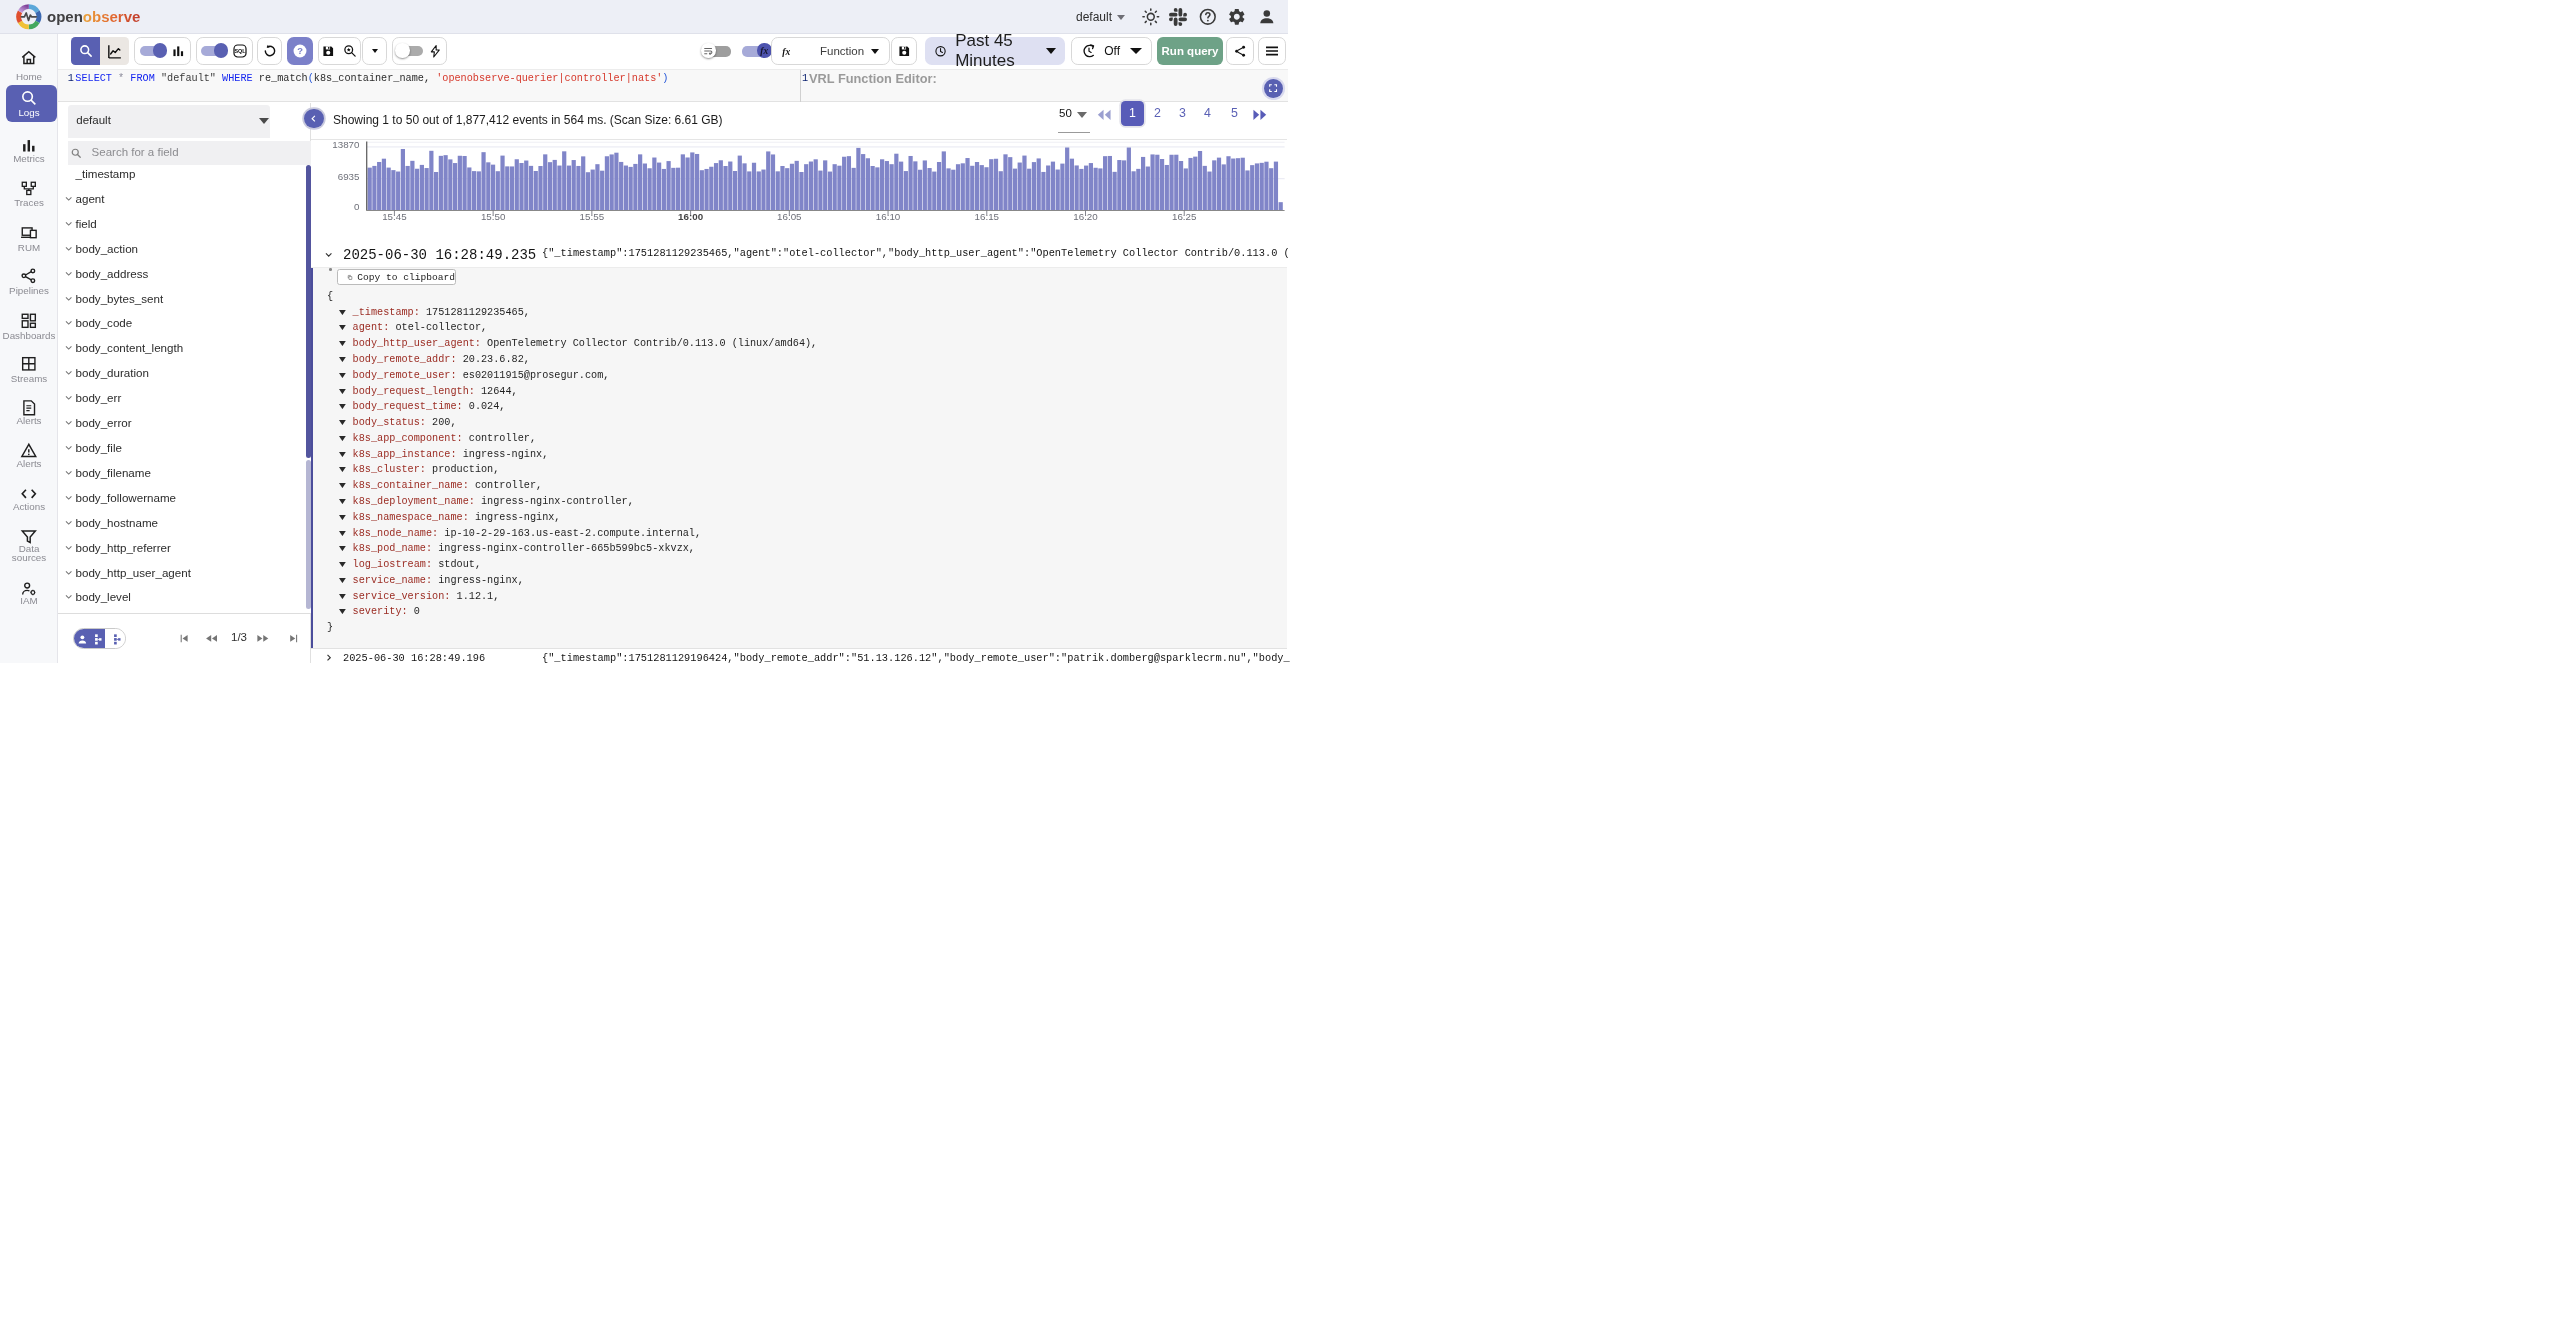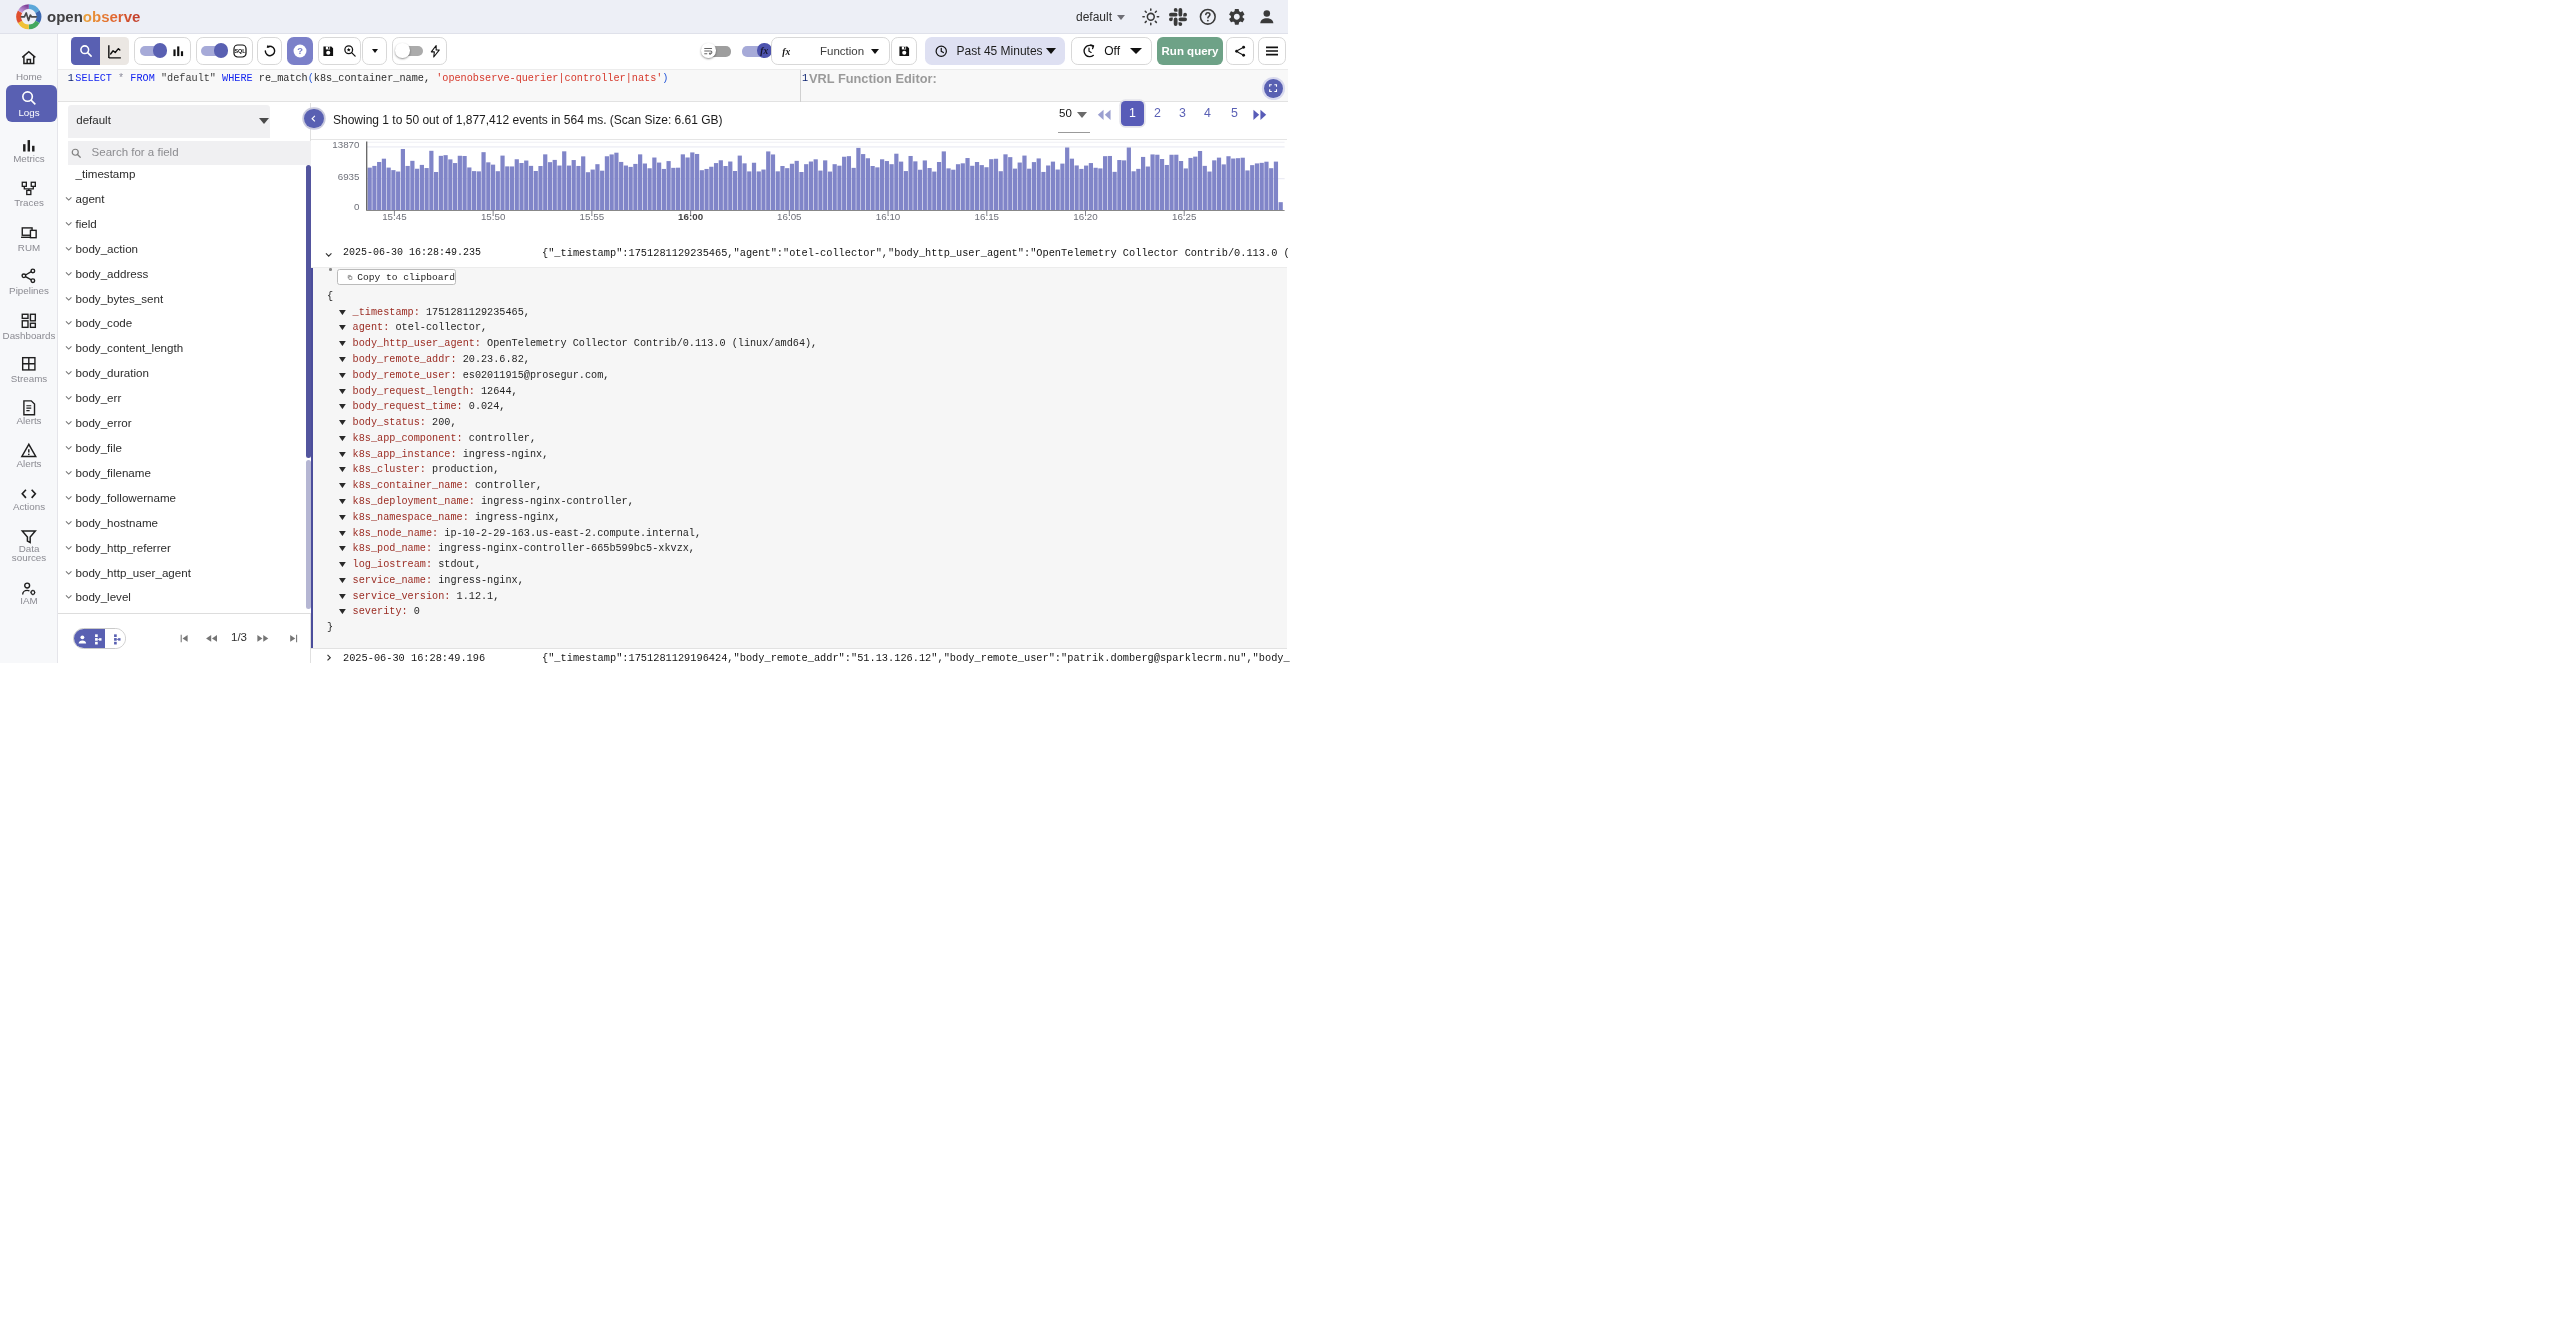--- a/index.html
+++ b/index.html
@@ -247,21 +247,21 @@
         <rect x="8" y="4" width="7" height="5" fill="#fff"></rect>
         <rect x="11.7" y="5" width="2.2" height="3" fill="#111"></rect>
         <circle cx="12" cy="14.5" r="3.4" fill="#fff"></circle>
       </svg>
     </div>
 <div class="abs" style="left:867px;top:3px;width:140px;height:28px;background:#dee0f2;border-radius:6.8px;display:flex;align-items:center;padding-left:9.4px;gap:7.7px">
       <svg width="14.5" height="14.5" viewBox="0 0 24 24" fill="none" stroke="#111" stroke-width="2">
         <circle cx="12" cy="12" r="8.5"></circle>
         <path d="M12 7v5.2l3.5 2" stroke-linecap="round"></path>
       </svg>
-      <span style="font-size:12px;color:#1d1d1d">Past 45 Minutes</span>
+      <span style="font-size:17px;color:#1d1d1d">Past 45 Minutes</span>
       <span style="position:absolute;right:9.4px;width:0;height:0;border-left:5.1px solid transparent;border-right:5.1px solid transparent;border-top:6px solid #111"></span>
     </div>
 <div class="tbtn" style="left:1013px;width:81px;justify-content:flex-start;padding-left:8.5px;gap:7.7px">
       <svg width="16" height="16" viewBox="0 0 24 24" fill="none" stroke="#111" stroke-width="2">
         <path d="M18.6 18.5A8.5 8.5 0 1 1 18.4 5.4" stroke-linecap="round"></path>
         <path d="M14.5 2.8l4.3 1.4-1.4 4.3" fill="none" stroke-linecap="round" stroke-linejoin="round"></path>
         <path d="M12 7.5v4.8l3.2 1.8" stroke-linecap="round" stroke-width="1.8"></path>
       </svg>
       <span style="font-size:12px;color:#111">Off</span>
       <span style="position:absolute;right:9.4px;width:0;height:0;border-left:6px solid transparent;border-right:6px solid transparent;border-top:6.8px solid #111"></span>
@@ -490,21 +490,21 @@
     <svg width="9.4" height="9.4" viewBox="0 0 24 24" fill="none" stroke="#fff" stroke-width="3">
           <path d="M15 5l-7 7 7 7"></path>
         </svg>
   </div>
 </div>
 
 <div class="abs" style="left:253px;top:139px;width:976px;height:24px;background:#fff">
   <svg class="abs" style="left:12.8px;top:7.7px" width="9.4" height="9.4" viewBox="0 0 24 24" fill="none" stroke="#333" stroke-width="3">
         <path d="M5 8.5l7 7 7-7"></path>
       </svg>
-  <span class="abs mono" style="left:32px;top:5.1px;font-size:10px;color:#141414">2025-06-30 16:28:49.235</span>
+  <span class="abs mono" style="left:32px;top:5.1px;font-size:14px;color:#141414">2025-06-30 16:28:49.235</span>
   <span class="abs mono" style="left:231px;top:5.1px;font-size:10.3px;color:#141414;white-space:pre">{"_timestamp":1751281129235465,"agent":"otel-collector","body_http_user_agent":"OpenTelemetry Collector Contrib/0.113.0 (</span>
 </div>
 <div class="abs" style="left:253px;top:164px;width:976px;height:382px;background:#f6f6f6;border-top:0.9px solid #ececec">
   <div class="abs" style="left:0;top:0;width:2.2px;height:382px;background:#4b4d9b"></div>
 </div>
 <div class="abs" style="left:253px;top:545px;width:976px;height:14.5px;background:#fff;border-top:0.9px solid #e2e2e2">
   <svg class="abs" style="left:12.8px;top:4.3px" width="9.4" height="9.4" viewBox="0 0 24 24" fill="none" stroke="#333" stroke-width="3">
         <path d="M9 5l7 7-7 7"></path>
       </svg>
   <span class="abs mono" style="left:32px;top:3.4px;font-size:10.3px;color:#141414">2025-06-30 16:28:49.196</span>

